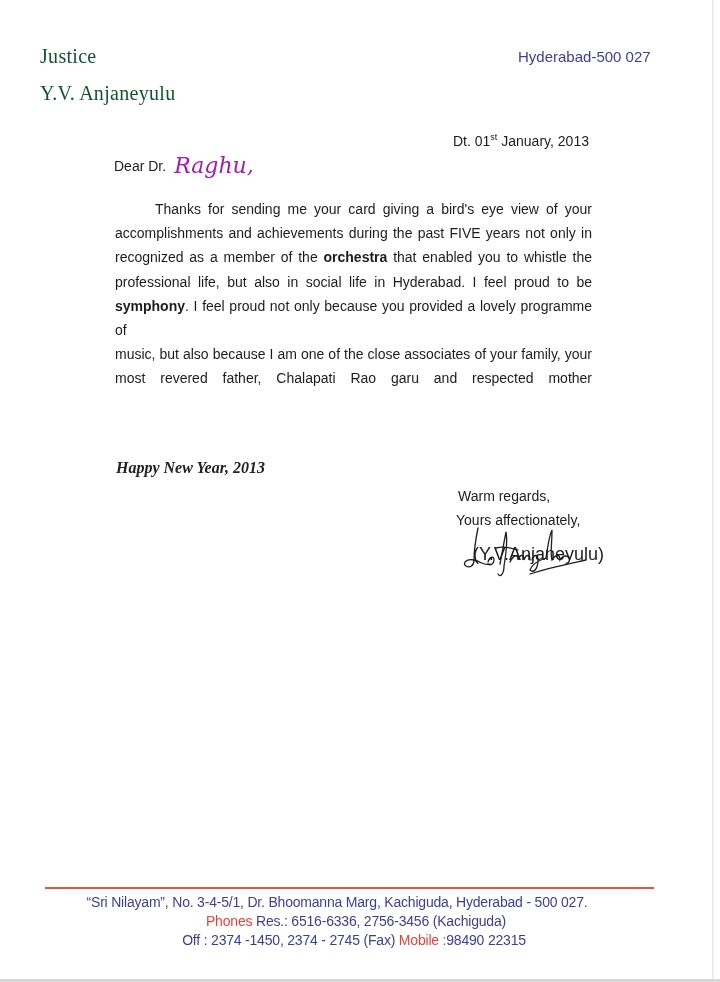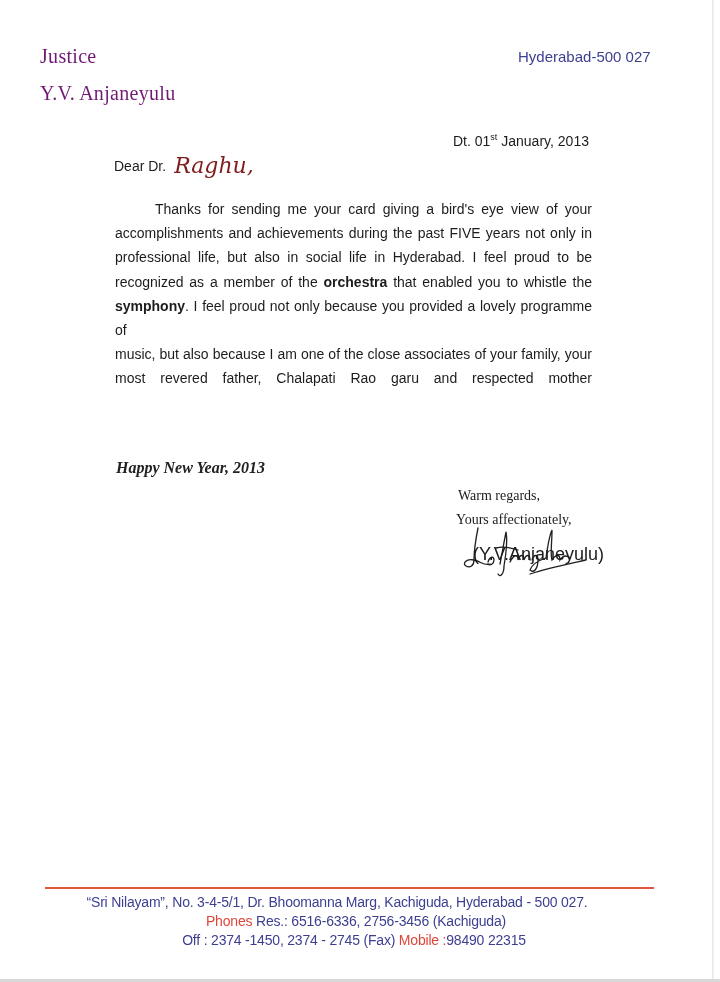--- a/index.html
+++ b/index.html
@@ -32,21 +32,21 @@
       left: 0; top: 979px;
       width: 720px; height: 3px;
       background: #d8d8d8;
     }
 
     
     .lh-title {
       position: absolute;
       left: 40px;
       font-family: "Liberation Serif", "DejaVu Serif", serif;
-      color: #701a75;
+      color: #14532d;
       font-size: 20px;
       letter-spacing: 0.3px;
     }
     .lh-title.t1 { top: 45px; }
     .lh-title.t2 { top: 82px; }
     .lh-city {
       position: absolute;
       left: 518px; top: 48px;
       font-size: 15px;
       color: #3d3f91;
@@ -66,21 +66,21 @@
       display: flex;
       align-items: flex-end;
     }
     .salutation .hand {
       font-family: "DejaVu Serif", serif;
       font-style: italic;
       font-size: 22px;
       margin-left: 8px;
       position: relative;
       top: 4px;
-      color: #7f1d1d;
+      color: #a21caf;
     }
     .para {
       position: absolute;
       left: 115px;
       width: 477px;
       font-size: 14px;
       line-height: 24.2px;
       text-align: justify;
     }
     .para.p1 { top: 197px; text-indent: 40px; }
@@ -101,21 +101,20 @@
       font-family: "Liberation Serif", serif;
       font-style: italic;
       font-weight: bold;
       font-size: 16px;
       color: #222;
     }
     .closing {
       position: absolute;
       left: 458px;
       font-size: 14px;
-      font-family: Liberation Serif, serif;
     }
     .closing.c1 { top: 488px; }
     .closing.c2 { top: 512px; left: 456px; }
     .signature {
       position: absolute;
       left: 460px; top: 524px;
       width: 130px; height: 56px;
     }
     .sig-name {
       position: absolute;
@@ -166,22 +165,22 @@
   <div class="date"><span>Dt. 01</span><sup>st</sup><span> January, 2013</span></div>
 
   <div class="salutation">
     <span>Dear Dr.</span>
     <span class="hand">Raghu,</span>
   </div>
 
   <div class="para p1">
     <span class="line">Thanks for sending me your card giving a bird's eye view of your</span>
     <span class="line" style="text-indent:0">accomplishments and achievements during the past FIVE years not only in</span>
+    <span class="line" style="text-indent:0"><span>recognized as a member of the </span><b>orchestra</b><span> that enabled you to whistle the</span></span>
     <span class="line" style="text-indent:0">professional life,  but also in social life in Hyderabad.  I feel proud to be</span>
-    <span class="line" style="text-indent:0"><span>recognized as a member of the </span><b>orchestra</b><span> that enabled you to whistle the</span></span>
     <span class="line" style="text-indent:0"><b>symphony</b><span>. I feel proud not only because you provided a lovely programme of</span></span>
     <span class="line" style="text-indent:0">music, but also because I am one of the close associates of your family, your</span>
     <span class="line" style="text-indent:0">most revered father, Chalapati Rao garu and respected mother</span>
   </div>
 
   <div class="happy">Happy New Year, 2013</div>
 
   <div class="closing c1">Warm regards,</div>
   <div class="closing c2">Yours affectionately,</div>
 

